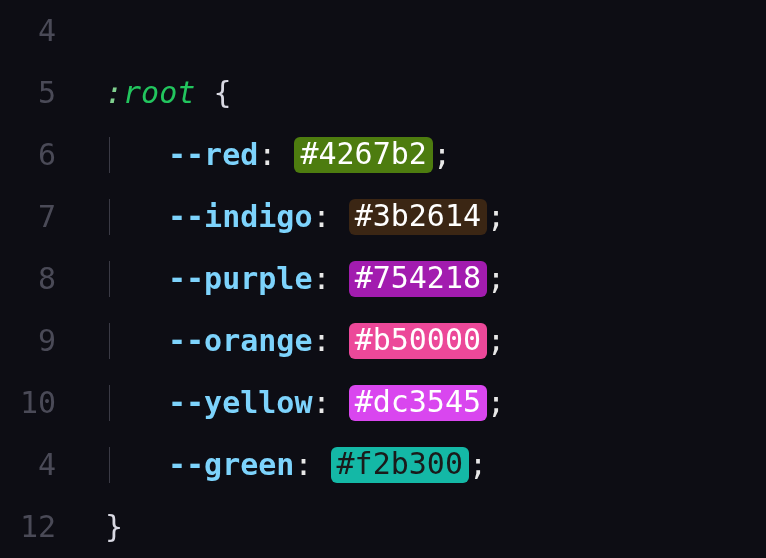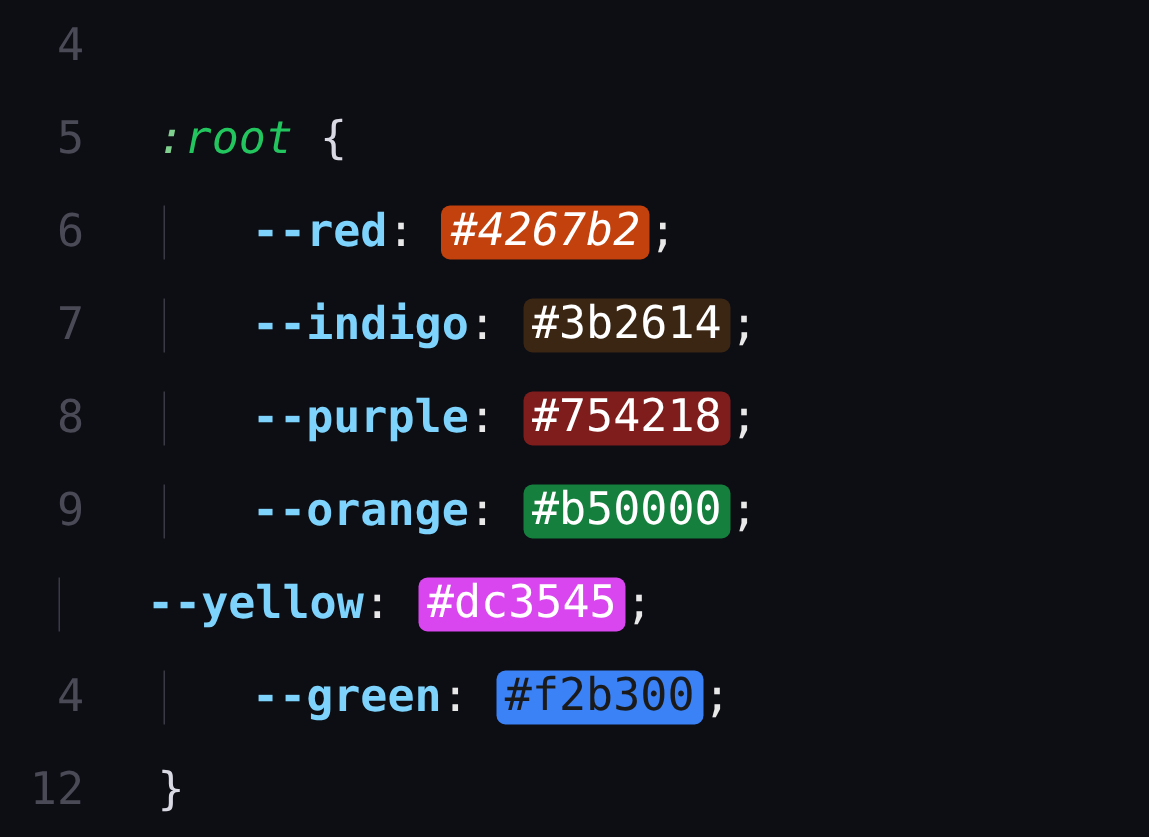--- a/index.html
+++ b/index.html
@@ -76,40 +76,41 @@
   <div class="line">
     <div class="gutter">5</div>
     <div class="code pad-root">
       <span class="colon">:</span><span class="selector">root</span><span> </span><span class="brace">{</span>
     </div>
   </div>
 
   <div id="decls">
       <div class="line">
         <div class="gutter">6</div>
-        <div class="code pad-decl"><div class="indent-guide"></div><span class="prop">--red</span><span class="punct">: </span><span class="colorchip" style="background: #c2410c; font-style: italic;">#4267b2</span><span class="punct">;</span></div>
+        <div class="code pad-decl"><div class="indent-guide"></div><span class="prop">--red</span><span class="punct">: </span><span class="colorchip" style="background: #4d7c0f;">#4267b2</span><span class="punct">;</span></div>
       </div>
       <div class="line">
         <div class="gutter">7</div>
         <div class="code pad-decl"><div class="indent-guide"></div><span class="prop">--indigo</span><span class="punct">: </span><span class="colorchip" style="background: rgb(59, 38, 20);">#3b2614</span><span class="punct">;</span></div>
       </div>
       <div class="line">
         <div class="gutter">8</div>
-        <div class="code pad-decl"><div class="indent-guide"></div><span class="prop">--purple</span><span class="punct">: </span><span class="colorchip" style="background: #7f1d1d;">#754218</span><span class="punct">;</span></div>
+        <div class="code pad-decl"><div class="indent-guide"></div><span class="prop">--purple</span><span class="punct">: </span><span class="colorchip" style="background: #a21caf;">#754218</span><span class="punct">;</span></div>
       </div>
       <div class="line">
         <div class="gutter">9</div>
-        <div class="code pad-decl"><div class="indent-guide"></div><span class="prop">--orange</span><span class="punct">: </span><span class="colorchip" style="background: #15803d;">#b50000</span><span class="punct">;</span></div>
+        <div class="code pad-decl"><div class="indent-guide"></div><span class="prop">--orange</span><span class="punct">: </span><span class="colorchip" style="background: #ec4899;">#b50000</span><span class="punct">;</span></div>
       </div>
       <div class="line">
+        <div class="gutter">10</div>
         <div class="code pad-decl"><div class="indent-guide"></div><span class="prop">--yellow</span><span class="punct">: </span><span class="colorchip" style="background: #d946ef;">#dc3545</span><span class="punct">;</span></div>
       </div>
       <div class="line">
         <div class="gutter">4</div>
-        <div class="code pad-decl"><div class="indent-guide"></div><span class="prop">--green</span><span class="punct">: </span><span class="colorchip light" style="background: #3b82f6;">#f2b300</span><span class="punct">;</span></div>
+        <div class="code pad-decl"><div class="indent-guide"></div><span class="prop">--green</span><span class="punct">: </span><span class="colorchip light" style="background: #14b8a6;">#f2b300</span><span class="punct">;</span></div>
       </div>
     </div>
 
   <div class="line">
     <div class="gutter">12</div>
     <div class="code pad-root">
       <span class="brace">}</span>
     </div>
   </div>
 

